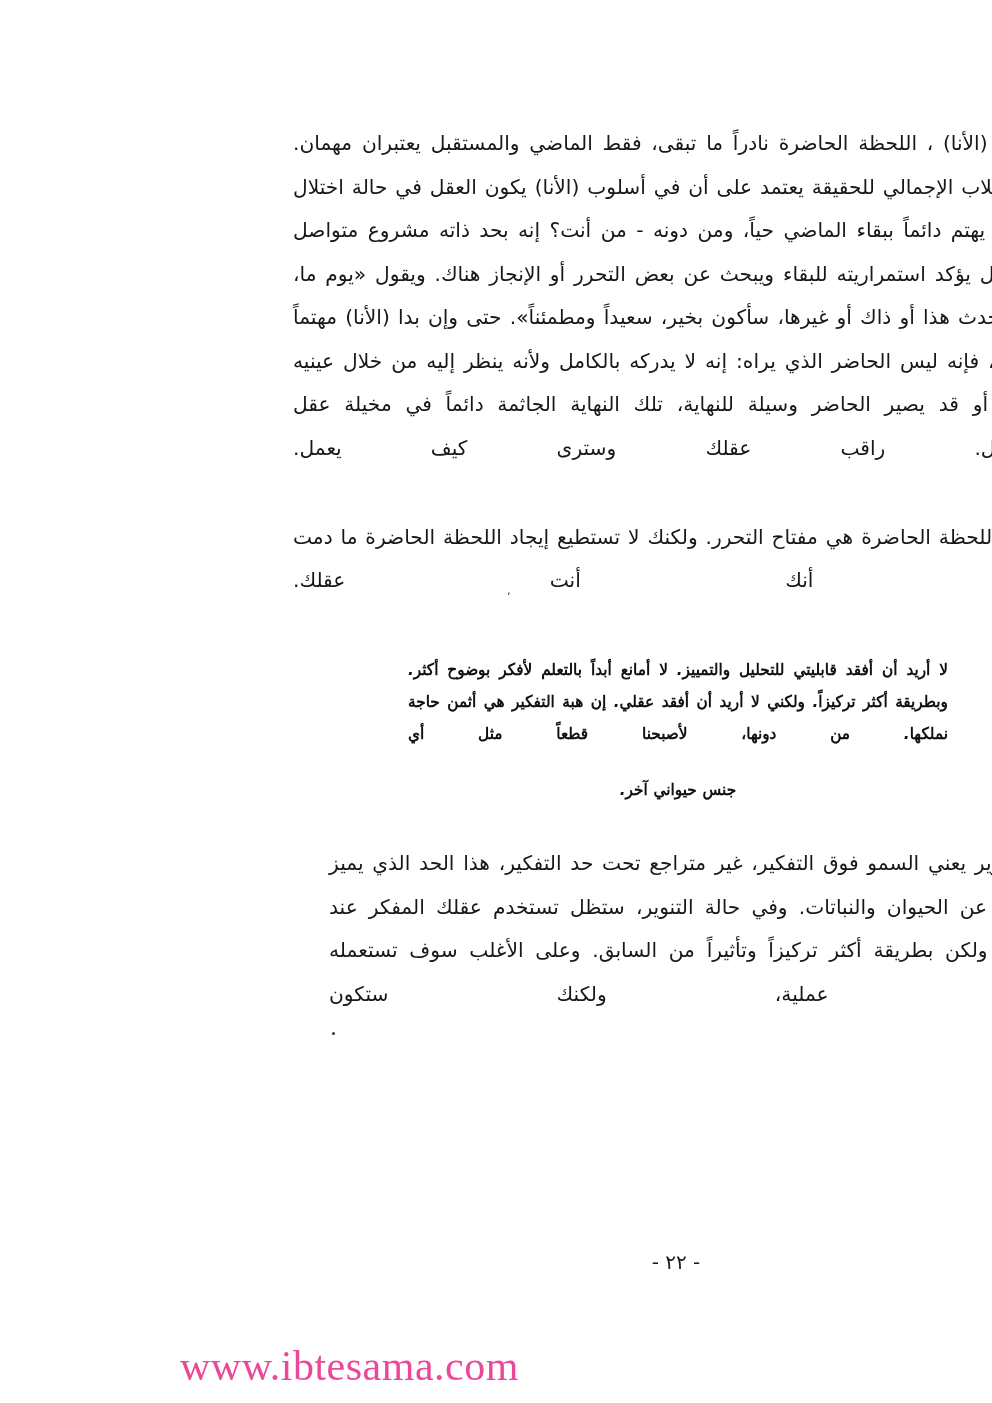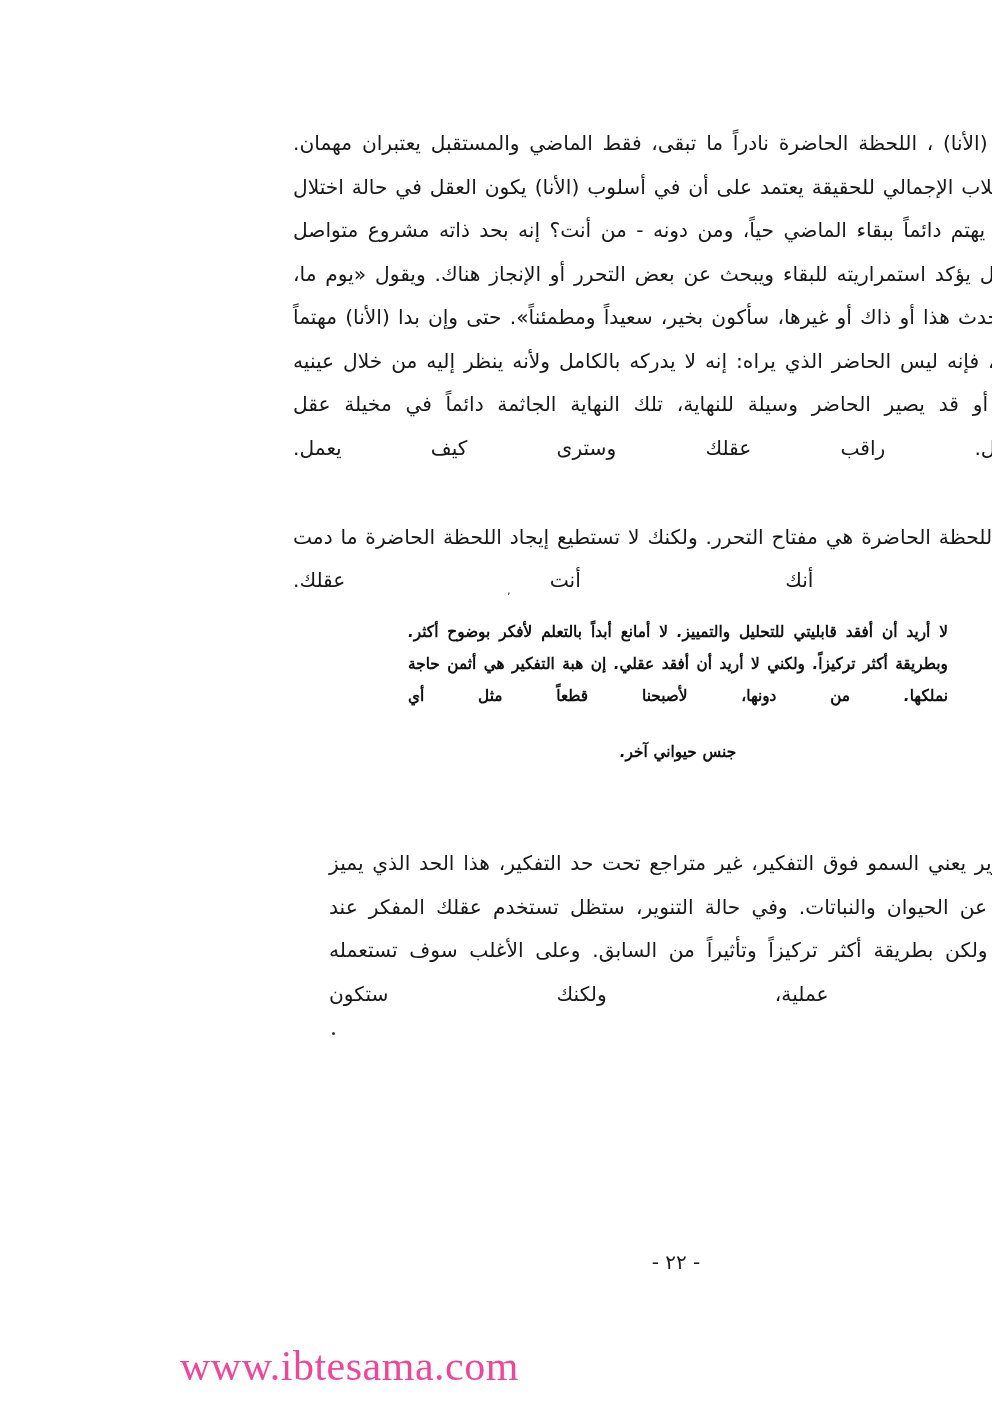--- a/index.html
+++ b/index.html
@@ -54,21 +54,21 @@
   .para-1 { margin-bottom: 2px; }
   .para-2 { margin-bottom: 4px; }
   .para-3 { margin-top: 6px; }
   .para-4 { margin-top: 4px; }
   .para-5 { margin-top: 4px; margin-left: 36px; }
 
   
   .quote-block {
     position: absolute;
     left: 228px;
-    top: 616px;
+    top: 654px;
     width: 540px;
     direction: rtl;
     text-align: justify;
     text-justify: inter-word;
   }
   .quote-text {
     margin: 0;
     font-family: "DejaVu Sans", "Liberation Sans", sans-serif;
     font-size: 15.3px;
     line-height: 30px;

